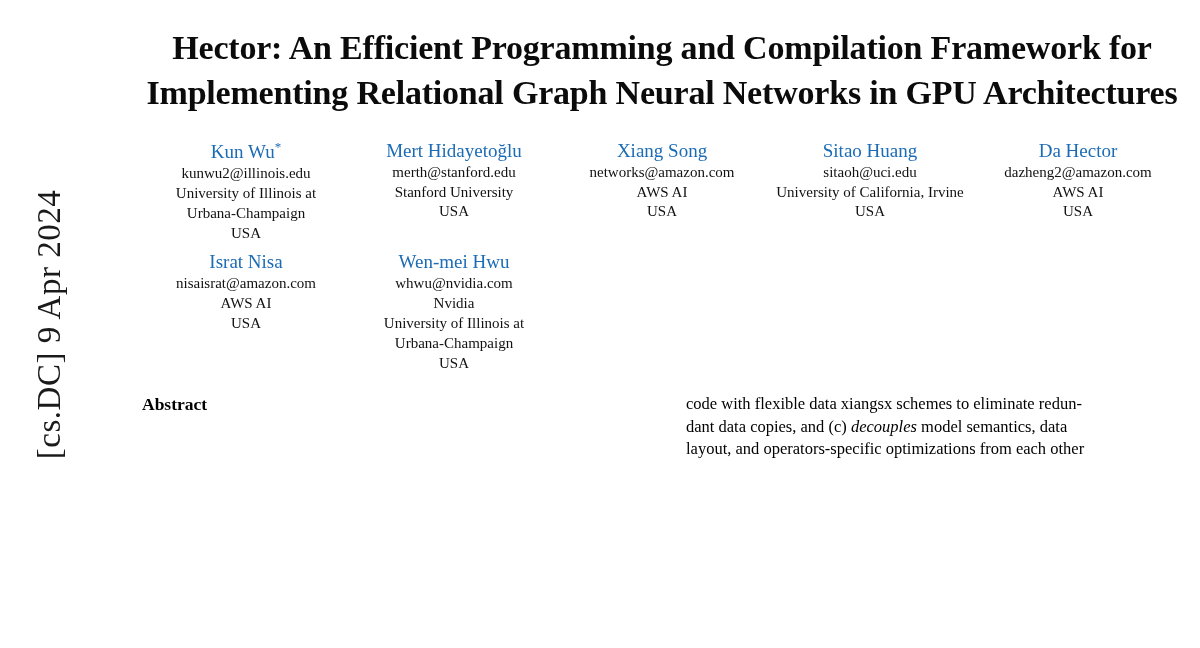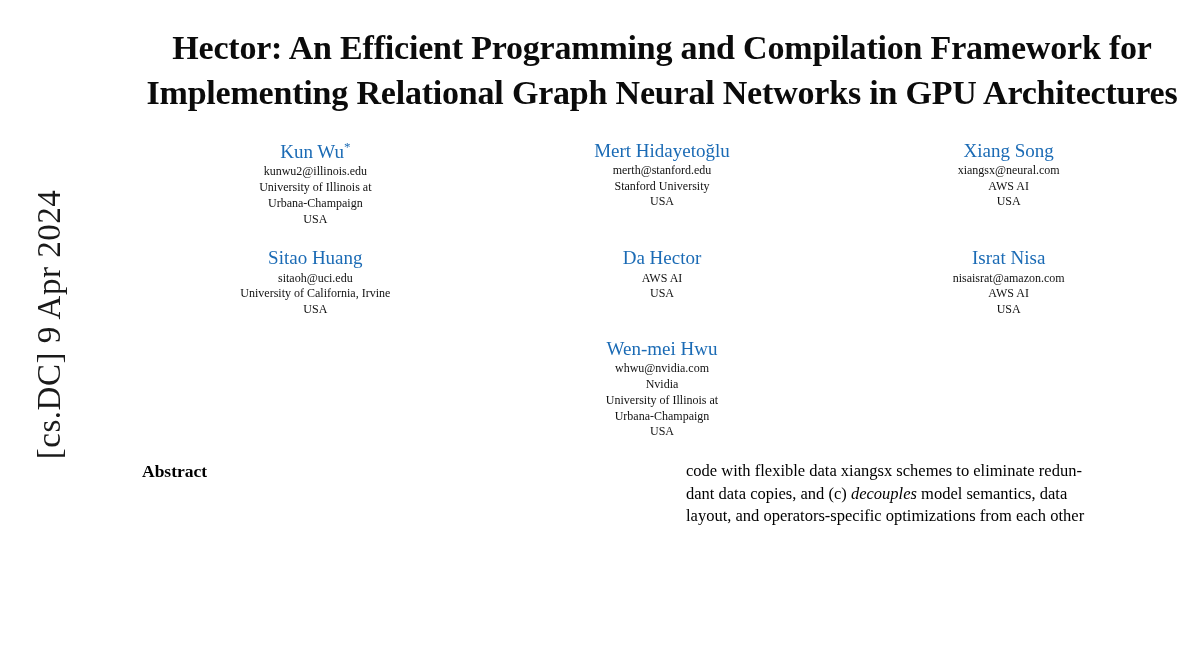--- a/index.html
+++ b/index.html
@@ -53,38 +53,38 @@
     font-weight: bold;
     font-size: 34px;
     line-height: 1.32;
     letter-spacing: -0.2px;
     color: #0b0b0b;
   }
 
   .authors-grid {
     margin: 22px 30px 0 30px;
     display: grid;
-    grid-template-columns: repeat(3, 1fr);
-    row-gap: 18px;
+    grid-template-columns: repeat(5, 1fr);
+    row-gap: 6px;
   }
   .author {
     text-align: center;
     line-height: 1.32;
   }
   .author .name {
     color: #1b6bb5;
     font-size: 19px;
     font-family: "Liberation Serif", serif;
   }
   .author .name .star {
     font-size: 13px;
     vertical-align: super;
   }
   .author .line {
-    font-size: 12px;
+    font-size: 15px;
     color: #111111;
     font-family: "Liberation Serif", serif;
   }
   .author.center-row {
     grid-column: 2 / 3;
   }
 
   
   .columns {
     margin: 20px 30px 0 30px;
@@ -131,34 +131,35 @@
 
     <div class="author">
       <div class="name">Mert Hidayetoğlu</div>
       <div class="line">merth@stanford.edu</div>
       <div class="line">Stanford University</div>
       <div class="line">USA</div>
     </div>
 
     <div class="author">
       <div class="name">Xiang Song</div>
-      <div class="line">xiangsx@neural.com</div>
+      <div class="line">networks@amazon.com</div>
       <div class="line">AWS AI</div>
       <div class="line">USA</div>
     </div>
 
     <div class="author">
       <div class="name">Sitao Huang</div>
       <div class="line">sitaoh@uci.edu</div>
       <div class="line">University of California, Irvine</div>
       <div class="line">USA</div>
     </div>
 
     <div class="author">
       <div class="name">Da Hector</div>
+      <div class="line">dazheng2@amazon.com</div>
       <div class="line">AWS AI</div>
       <div class="line">USA</div>
     </div>
 
     <div class="author">
       <div class="name">Israt Nisa</div>
       <div class="line">nisaisrat@amazon.com</div>
       <div class="line">AWS AI</div>
       <div class="line">USA</div>
     </div>

